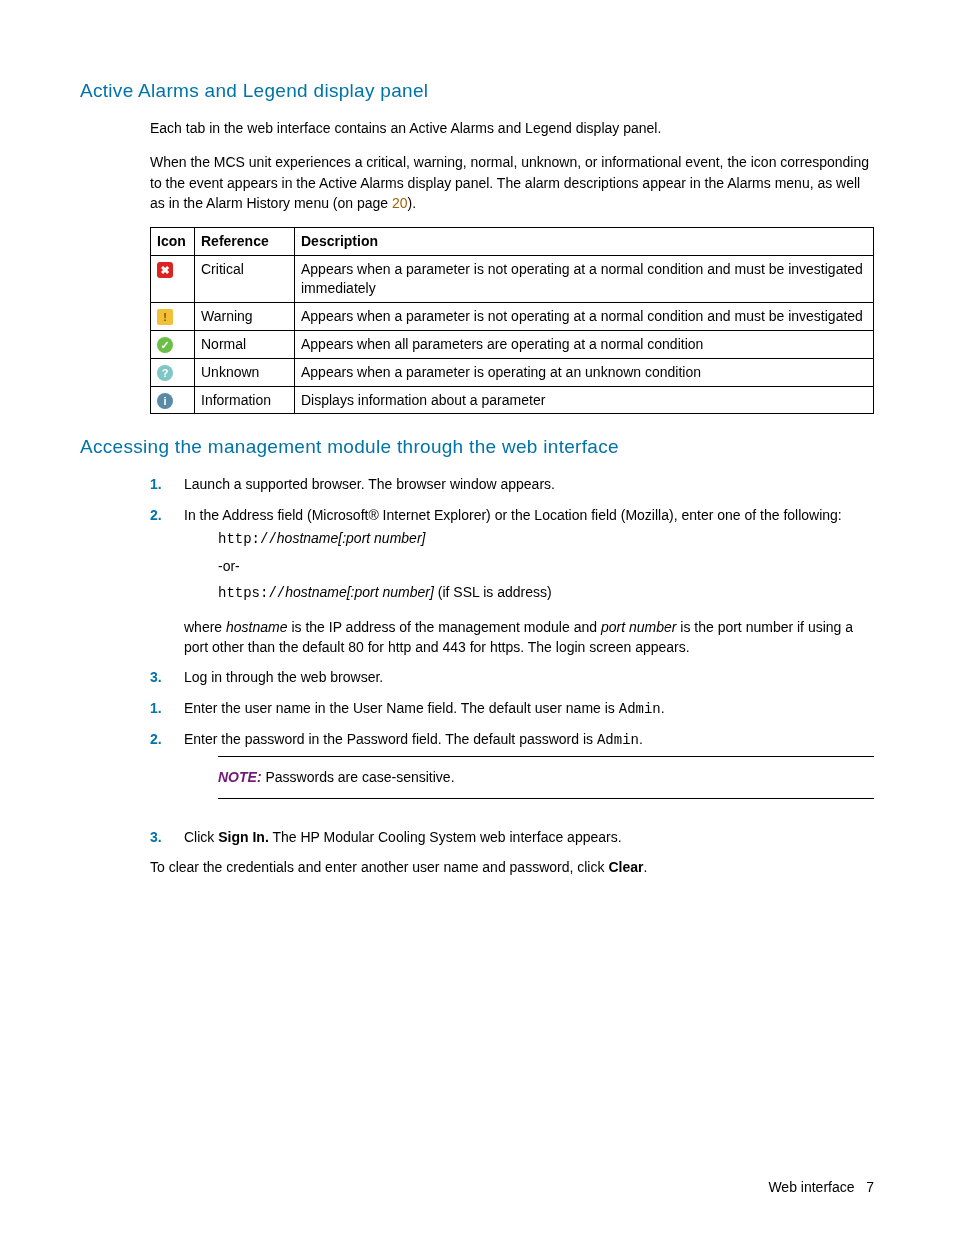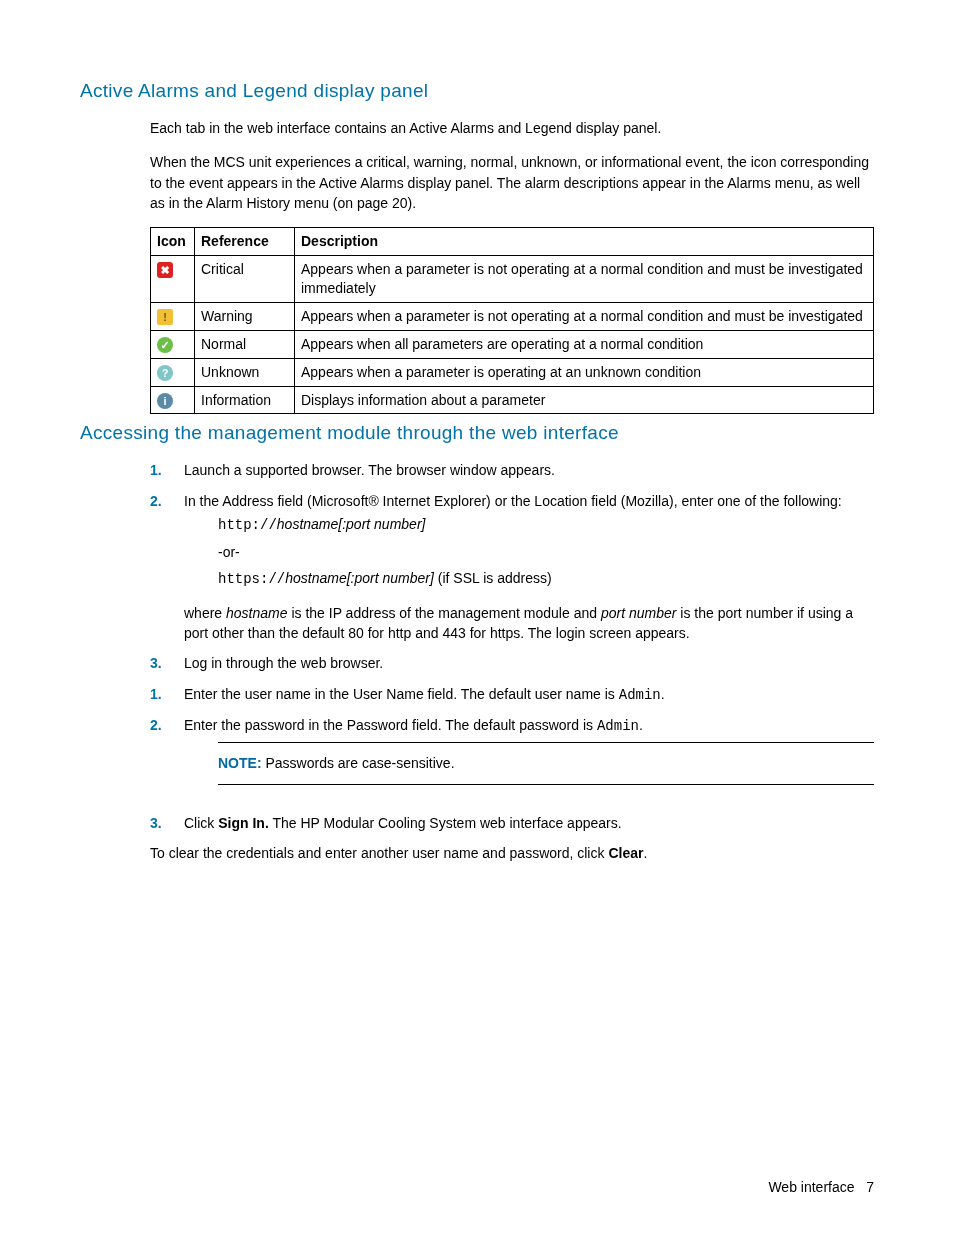--- a/index.html
+++ b/index.html
@@ -66,27 +66,27 @@
     margin-bottom: 10px;
     line-height: 1.9;
   }
   .mono {
     font-family: "Courier New", monospace;
     text-align: center;
   }
   em.i { font-style: italic; }
   strong.b { font-weight: bold; }
   a.xref {
-    color: #000000;
+    color: #a16207;
     text-decoration: none;
   }
   table.legend {
     border-collapse: collapse;
     width: 100%;
-    margin-bottom: 8px;
+    margin-bottom: 22px;
   }
   table.legend th, table.legend td {
     border: 1px solid #000;
     padding: 4px 6px;
     text-align: left;
     vertical-align: top;
     font-size: 14px;
     line-height: 1.35;
   }
   table.legend th {
@@ -111,22 +111,23 @@
   .ico-normal   { background: #6bbf47; border-radius: 50%; }
   .ico-unknown  { background: #7fc6c6; border-radius: 50%; }
   .ico-info     { background: #5a8aa6; border-radius: 50%; }
   .notebox {
     border-top: 1px solid #000;
     border-bottom: 1px solid #000;
     padding: 10px 0;
     margin: 6px 0 18px 34px;
   }
   .note-label {
-    color: #0369a1;
-    font-weight: bold;
+    color: #701a75;
+    font-weight: bold;
+    font-style: italic;
   }
   .footer {
     position: absolute;
     bottom: 40px;
     right: 80px;
     font-size: 14px;
   }
 </style>
 </head>
 <body>

